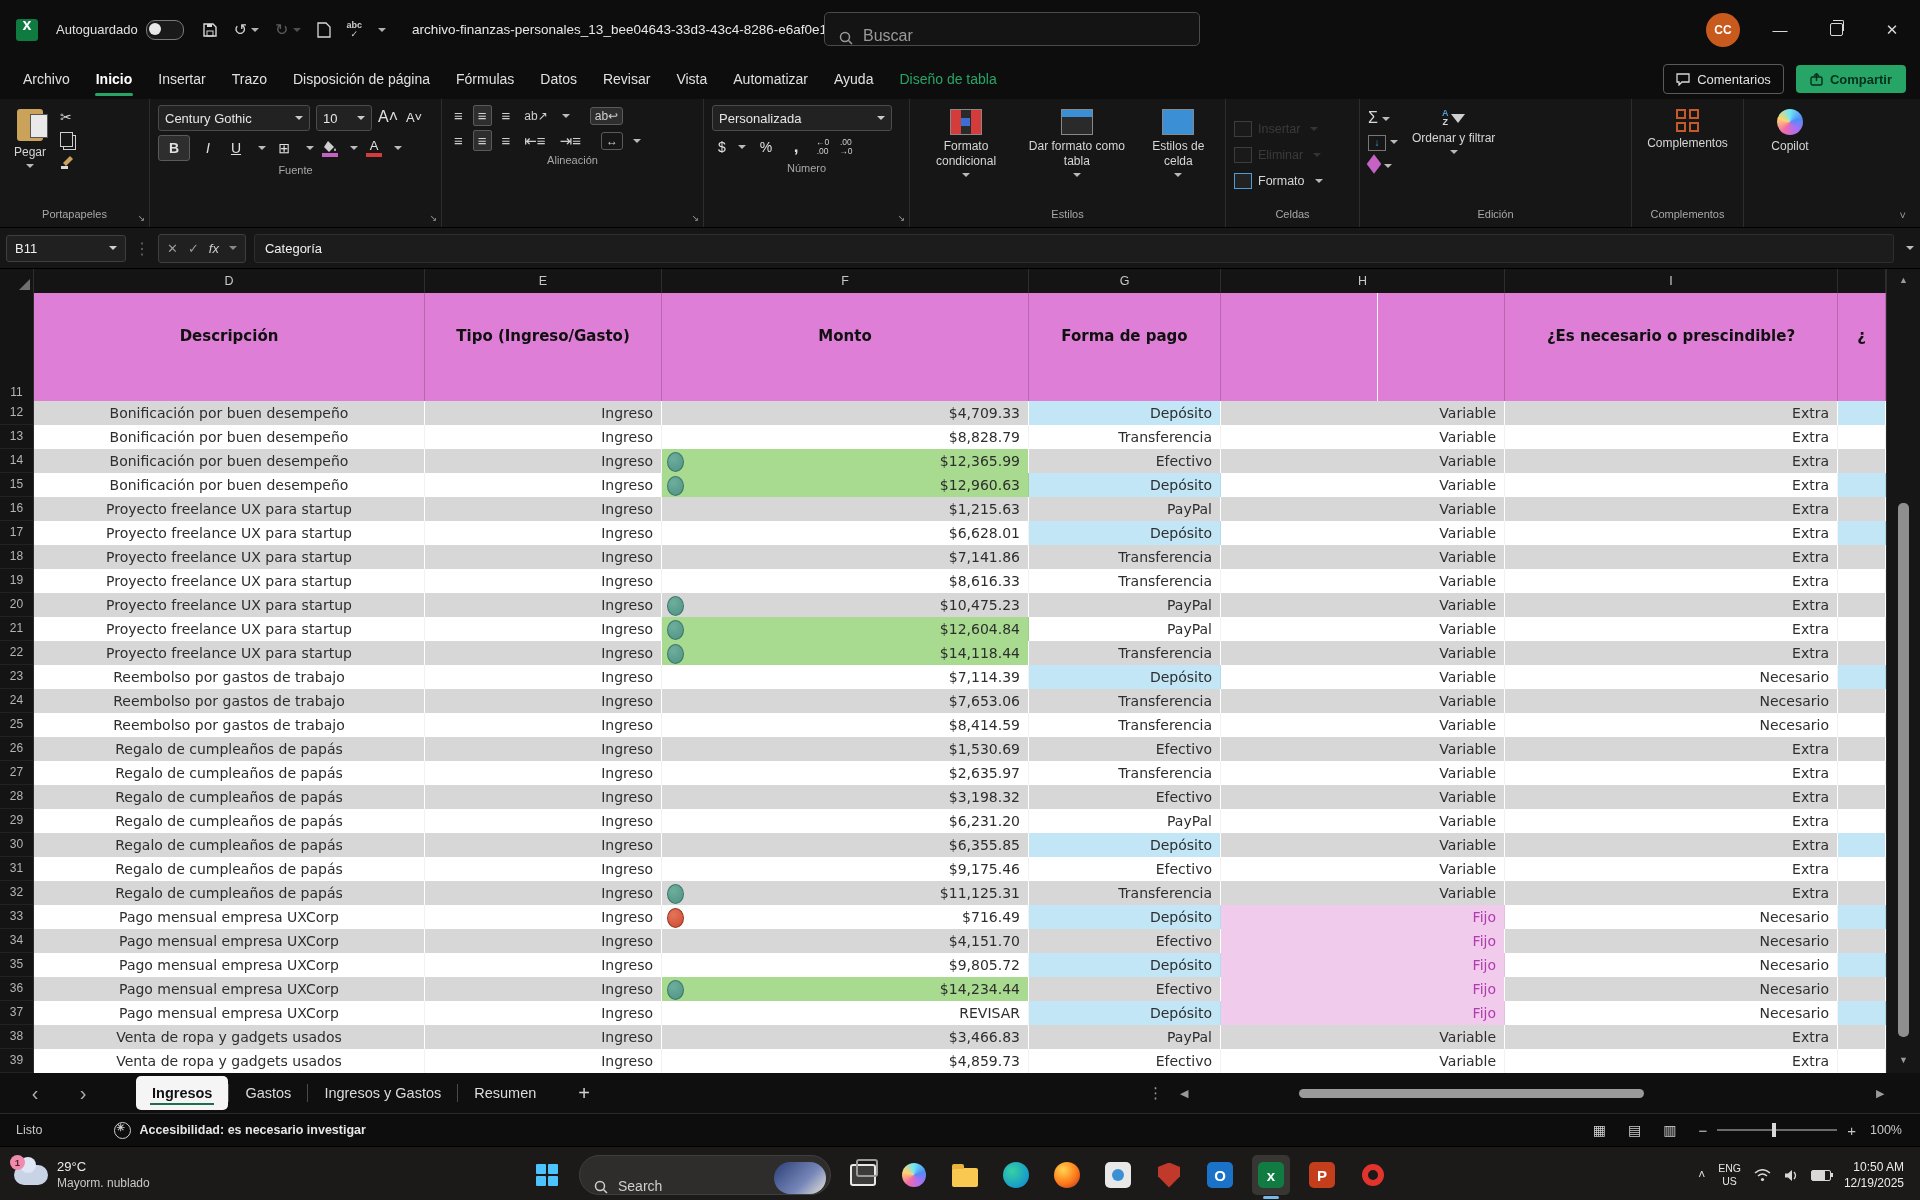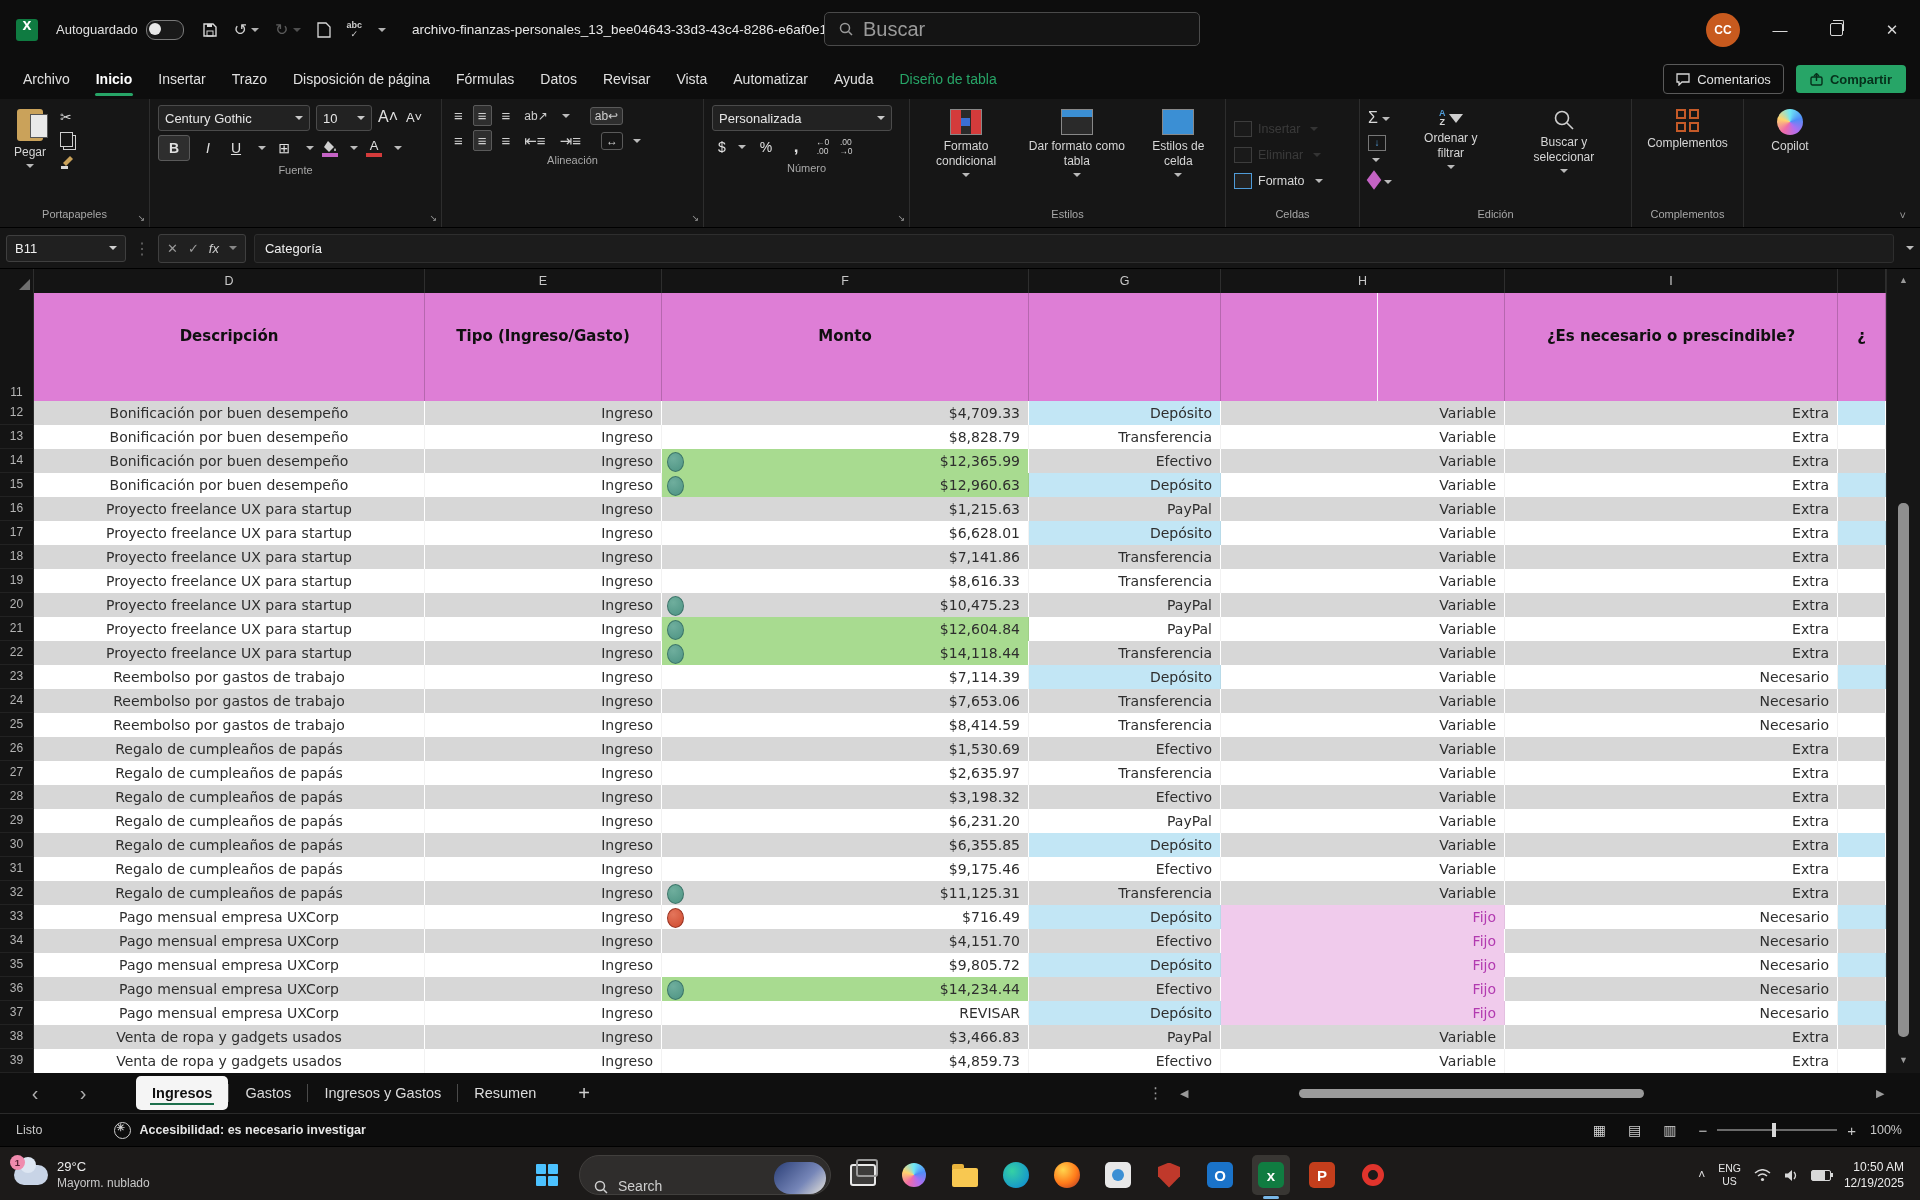--- a/index.html
+++ b/index.html
@@ -14,21 +14,21 @@
   .autosave{display:flex;align-items:center;gap:8px;margin-left:18px;font-size:13px;color:#e0e0e0;}
   .toggle{width:36px;height:18px;border:1px solid #7a7a7a;border-radius:9px;background:#1a1a1a;position:relative;}
   .toggle::after{content:"";position:absolute;left:2px;top:2px;width:12px;height:12px;border-radius:50%;background:#e8e8e8;}
   .qat{display:flex;align-items:center;gap:16px;margin-left:18px;color:#cfcfcf;}
   .qat .ic{font-size:16px;line-height:1;}
   .dim{opacity:.4;}
   .abc{display:inline-flex;flex-direction:column;align-items:center;line-height:1;font-size:9px;}
   .abc b{font-weight:bold;}
   .doc-title{margin-left:26px;font-size:13.5px;color:#e8e8e8;white-space:nowrap;}
   .tsearch{position:absolute;left:824px;top:12px;width:376px;height:34px;border:1px solid #4a4a4a;border-radius:5px;
-           background:#141414;display:flex;align-items:center;gap:10px;padding-left:14px;box-sizing:border-box;font-size:20px;color:#9a9a9a;}
+           background:#141414;display:flex;align-items:flex-end;gap:10px;padding-left:14px;box-sizing:border-box;font-size:16px;color:#9a9a9a;}
   .tb-right{margin-left:auto;display:flex;align-items:center;gap:0;height:100%;}
   .avatar{width:34px;height:34px;border-radius:50%;background:#c85a1e;color:#fff;font-size:12px;font-weight:bold;
           display:flex;align-items:center;justify-content:center;margin-right:12px;}
   .winbtn{width:56px;height:100%;display:flex;align-items:center;justify-content:center;color:#d8d8d8;font-size:15px;}
   .restore{width:11px;height:11px;border:1px solid #d8d8d8;border-radius:2px;position:relative;}
   .restore::before{content:"";position:absolute;left:2px;top:-4px;width:10px;height:10px;border:1px solid #d8d8d8;border-left:none;border-bottom:none;border-radius:0 2px 0 0;}
   
   .menubar{height:40px;background:#0d0d0d;display:flex;align-items:center;flex:none;}
   #menu-tabs{display:flex;align-items:center;gap:0;margin-left:10px;height:100%;}
   .mtab{padding:0 13px;font-size:14px;color:#e0e0e0;height:100%;display:flex;align-items:center;position:relative;}
@@ -404,28 +404,20 @@
           <span style="display:flex;align-items:center;gap:3px;">
               <span class="az">
                 <span class="a">A</span>
                 <span>Z</span>
               </span>
               <span class="funnel"></span>
             </span>
           <span>Ordenar y filtrar</span>
             <span class="chev" style="margin-left:0;"></span>
         </div>
-        <div class="bigbtn">
-          <svg width="22" height="22" viewBox="0 0 22 22">
-              <circle cx="9" cy="9" r="6.5" fill="none" stroke="#cfcfcf" stroke-width="1.6"></circle>
-              <line x1="14" y1="14" x2="20" y2="20" stroke="#cfcfcf" stroke-width="1.6"></line>
-            </svg>
-          <span>Buscar y seleccionar</span>
-            <span class="chev" style="margin-left:0;"></span>
-        </div>
       </div>
       <div class="rlabel">Edición</div>
     </div>
 
     <div class="rgroup" style="width:112px;">
       <div class="rbody" style="justify-content:center;">
         <div class="bigbtn">
           <span class="addin-ic">
               <span></span>
               <span></span>
@@ -488,20 +480,21 @@
         </div>
         <div class="bandhead" style="width: 237px;">
           <div class="bandtext">Tipo (Ingreso/Gasto)</div>
           <div class="filterbtn">▾</div>
         </div>
         <div class="bandhead" style="width: 367px;">
           <div class="bandtext">Monto</div>
           <div class="filterbtn">▾</div>
         </div>
         <div class="bandhead" style="width: 192px;">
+          <div class="bandtext">Forma de pago</div>
           <div class="filterbtn">▾</div>
         </div>
         <div class="bandhead" style="width: 284px;">
           <div class="filterbtn">▾</div>
         </div>
         <div class="bandhead" style="width: 333px;">
           <div class="bandtext">¿Es necesario o prescindible?</div>
           <div class="filterbtn">▾</div>
         </div>
         <div class="bandhead" style="width: 48px;">

